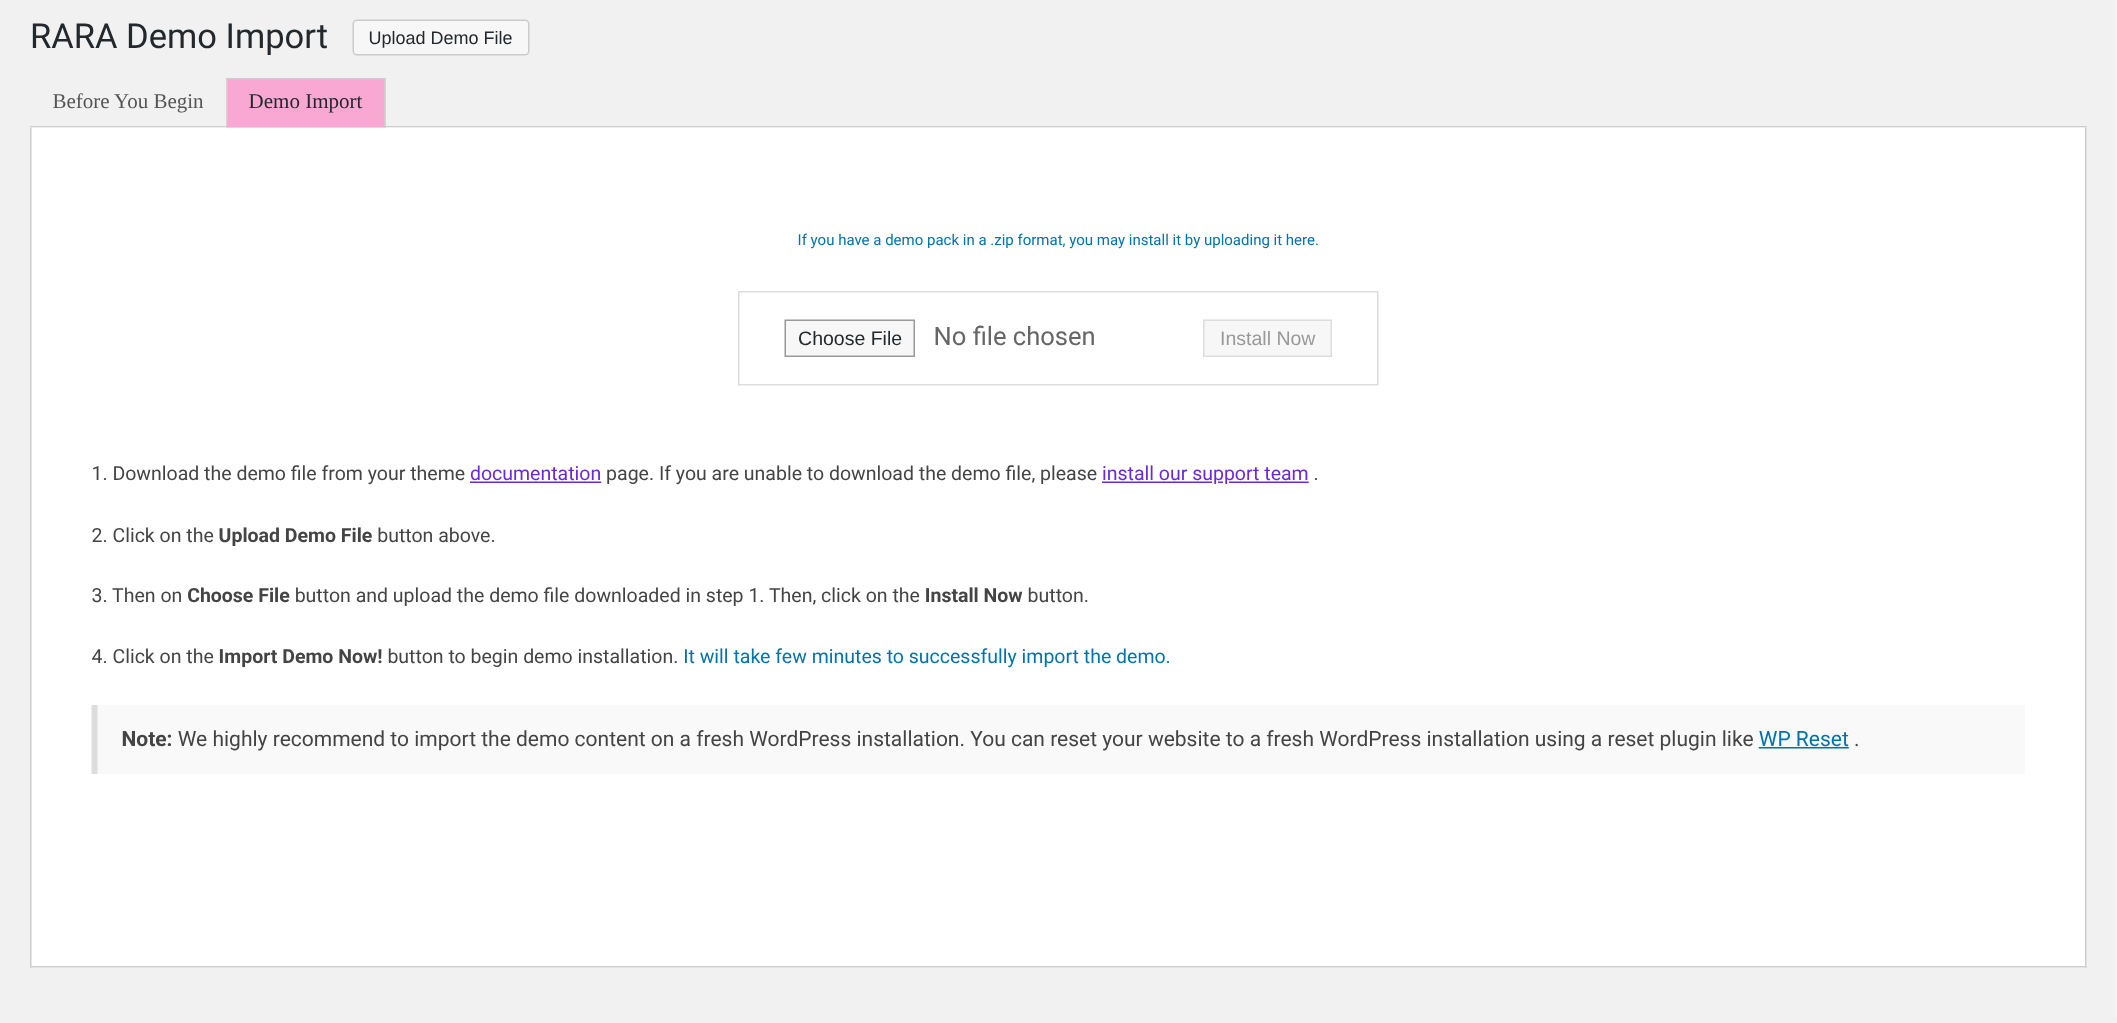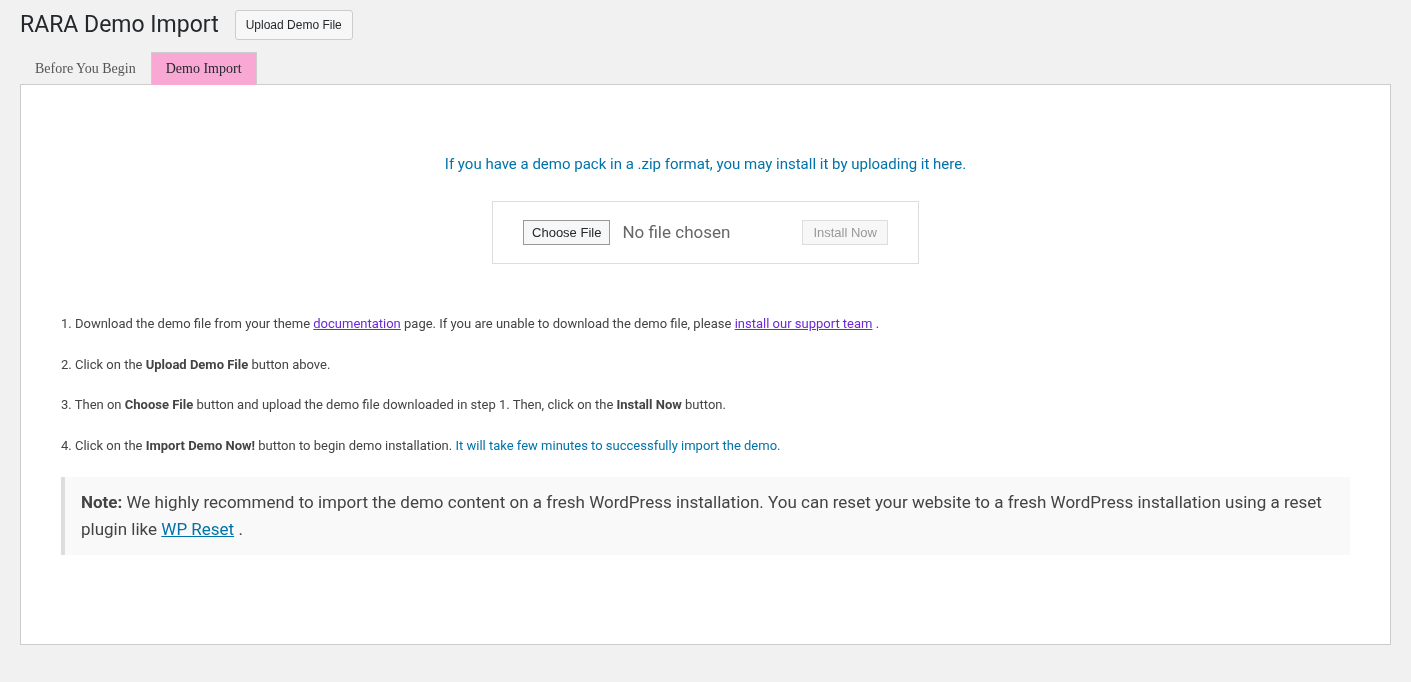--- a/index.html
+++ b/index.html
@@ -9,20 +9,21 @@
       background: #f1f1f1;
       color: #333;
     }
     .page-wrapper {
       background: #f1f1f1;
       padding: 10px 20px 20px 20px;
       min-height: 682px;
     }
     .page-header {
       display: flex;
+      align-items: center;
       gap: 16px;
       margin-bottom: 8px;
       padding-bottom: 4px;
     }
     .page-title {
       font-size: 23px;
       font-weight: 400;
       color: #23282d;
       line-height: 1.3;
     }
@@ -70,21 +71,21 @@
       border-top: none;
       padding: 30px 30px 30px 30px;
       min-height: 560px;
     }
     
     .upload-section {
       text-align: center;
       padding: 40px 0 50px 0;
     }
     .upload-instruction {
-      font-size: 15px;
+      font-size: 10px;
       color: #0073aa;
       margin-bottom: 28px;
     }
     .file-upload-box {
       display: inline-flex;
       align-items: center;
       gap: 12px;
       border: 1px solid #ddd;
       padding: 18px 30px;
       background: #fff;
@@ -133,21 +134,21 @@
     .guide-step strong {
       font-weight: bold;
     }
     .guide-step .colored {
       color: #0073aa;
     }
     .guide-note {
       background: #f9f9f9;
       border-left: 4px solid #ddd;
       padding: 12px 16px;
-      font-size: 17px;
+      font-size: 14px;
       color: #444;
       line-height: 1.6;
       margin-top: 10px;
     }
     .guide-note a {
       color: #0073aa;
       text-decoration: underline;
     }
   </style>
 </head>

